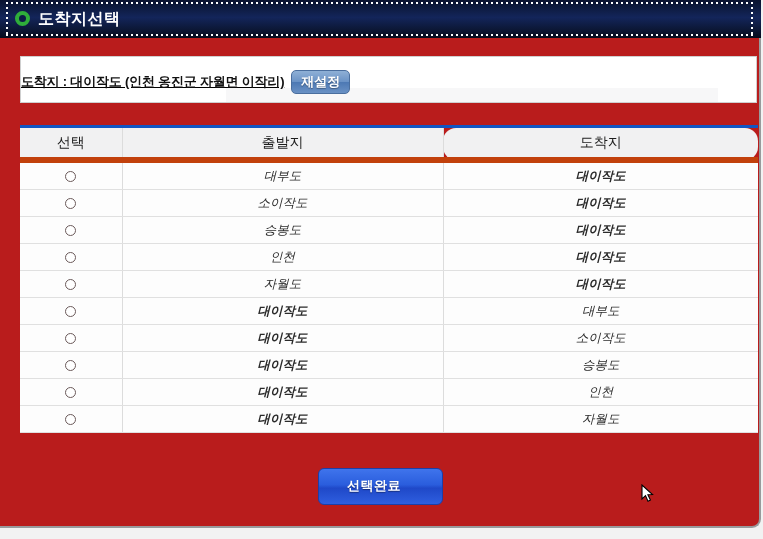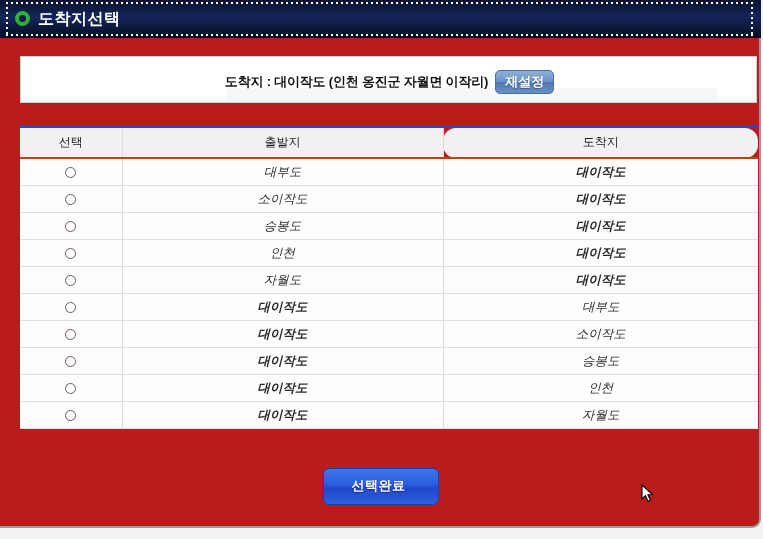--- a/index.html
+++ b/index.html
@@ -116,22 +116,22 @@
     top: 31px;
     width: 492px;
     height: 14px;
     background: #f7f7f8;
   }
   #info-line {
     position: absolute;
     left: 0;
     top: 13px;
     width: 737px;
-    text-align: center;
     white-space: nowrap;
+    text-decoration: underline;
   }
   #info-text {
     font-size: 13px;
     font-weight: bold;
     color: #111111;
     vertical-align: middle;
     letter-spacing: -0.2px;
   }
   #reset-button {
     display: inline-block;
@@ -162,23 +162,23 @@
     background: #1155c4;
   }
   table.routes {
     width: 738px;
     border-collapse: collapse;
     table-layout: fixed;
   }
   table.routes th {
     height: 27px;
     background: #f1f1f2;
-    border-bottom: 2px solid #c2410c;
+    border-bottom: 6px solid #c2410c;
     border-right: 1px solid #dcdcdc;
-    font-size: 12px;
+    font-size: 14px;
     font-weight: normal;
     color: #1c1c1c;
     text-align: center;
   }
   table.routes th:last-child { border-right: none; border-radius: 13px; }
   table.routes td {
     height: 24px;
     border-bottom: 1px solid #e0e0e0;
     border-right: 1px solid #dcdcdc;
     font-size: 12.5px;
@@ -208,21 +208,21 @@
   #submit-row {
     position: absolute;
     left: 0;
     top: 468px;
     width: 761px;
     text-align: center;
   }
   #submit-button {
     display: inline-block;
     width: 110px;
-    padding: 8px 4px 9px 0;
+    padding: 8px 13px 9px 0;
     font-size: 13px;
     font-weight: bold;
     color: #ffffff;
     background: linear-gradient(to bottom, #3f74ec 0%, #2a5ddd 45%, #1f48c8 55%, #2f5fe0 100%);
     border: 1px solid #1b3fa8;
     border-radius: 6px;
     text-shadow: 0 1px 1px rgba(0,0,0,0.4);
     cursor: pointer;
     letter-spacing: 0.5px;
   }

